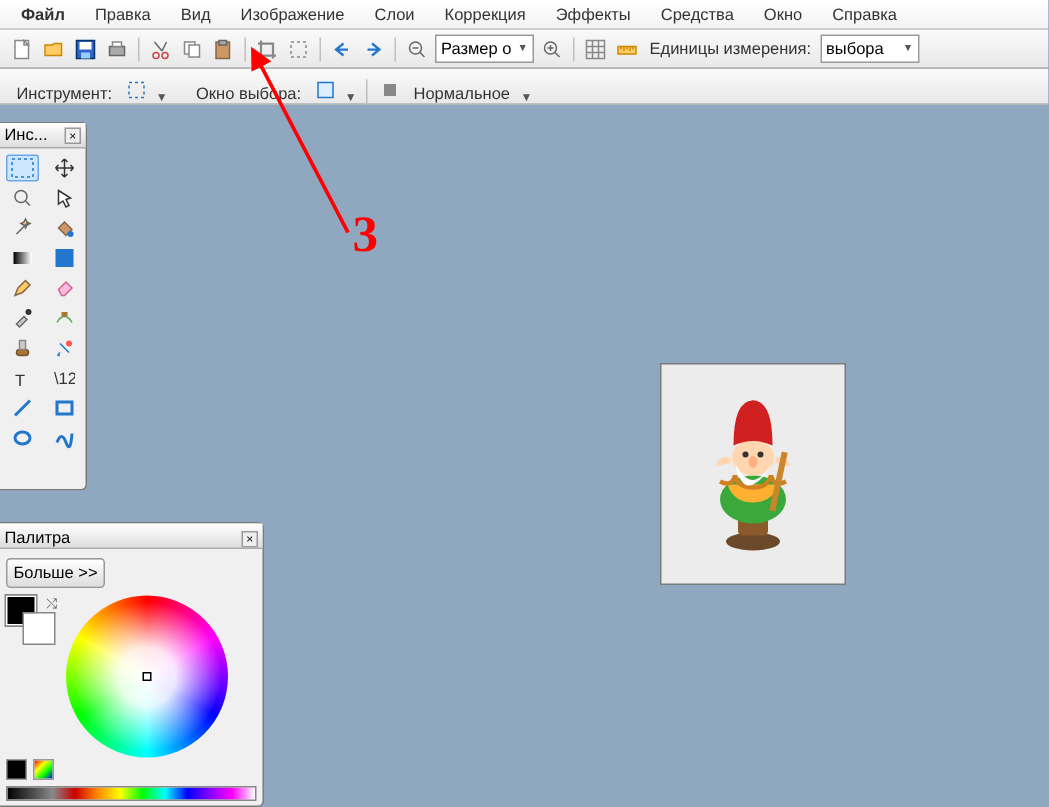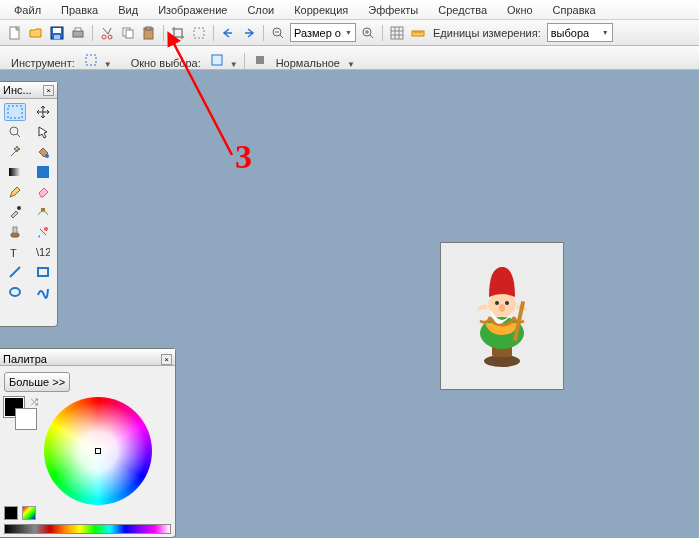--- a/index.html
+++ b/index.html
@@ -1,19 +1,19 @@
 <!DOCTYPE html>
 <html><head>
 <meta charset="utf-8">
 <style>
 *{box-sizing:border-box;margin:0;padding:0;font-family:Tahoma,Arial,sans-serif;font-size:11px;-webkit-user-select:none;user-select:none}
 body{width:699px;height:538px;background:#8fa8c0;overflow:hidden;position:relative}
 .menubar{height:20px;background:linear-gradient(#fff,#f3f3f3);border-bottom:1px solid #cfcfcf;display:flex;align-items:center;padding:0 4px;gap:0}
 .menu-item{padding:2px 10px;color:#333;cursor:default}
-.menu-item:first-child{font-weight:normal}
+.menu-item:first-child{font-weight:bold}
 .toolbar{height:26px;background:linear-gradient(#fafafa,#e8e8e8);border-bottom:1px solid #b8b8b8;display:flex;align-items:center;padding:0 6px;gap:3px}
 .tb-btn{width:18px;height:18px;display:flex;align-items:center;justify-content:center;border:1px solid transparent;border-radius:2px}
 .tb-sep{width:1px;height:16px;background:#c0c0c0;margin:0 2px}
 .tb-label{color:#333;padding:0 3px}
 .tb-combo{height:19px;border:1px solid #999;background:#fff;padding:0 3px;display:flex;align-items:center;min-width:50px;position:relative}
 .tb-combo::after{content:"▼";font-size:7px;color:#555;margin-left:auto;padding-left:4px}
 .toolbar2{height:24px;background:linear-gradient(#fafafa,#e8e8e8);border-bottom:1px solid #b8b8b8;display:flex;align-items:flex-end;padding:0 8px;gap:4px}
 .toolbox{position:absolute;left:0;top:81px;width:58px;height:246px;background:#f0f0f0;border:1px solid #7a7a7a;border-left:none;border-radius:0 4px 4px 0}
 .toolbox-title{height:17px;background:linear-gradient(#fff,#ddd);border-bottom:1px solid #aaa;display:flex;align-items:center;padding:0 3px;font-size:10px;gap:2px}
 .toolbox-title .close-x{margin-left:auto;border:1px solid #999;width:11px;height:11px;display:flex;align-items:center;justify-content:center;font-size:8px;background:#eee}

